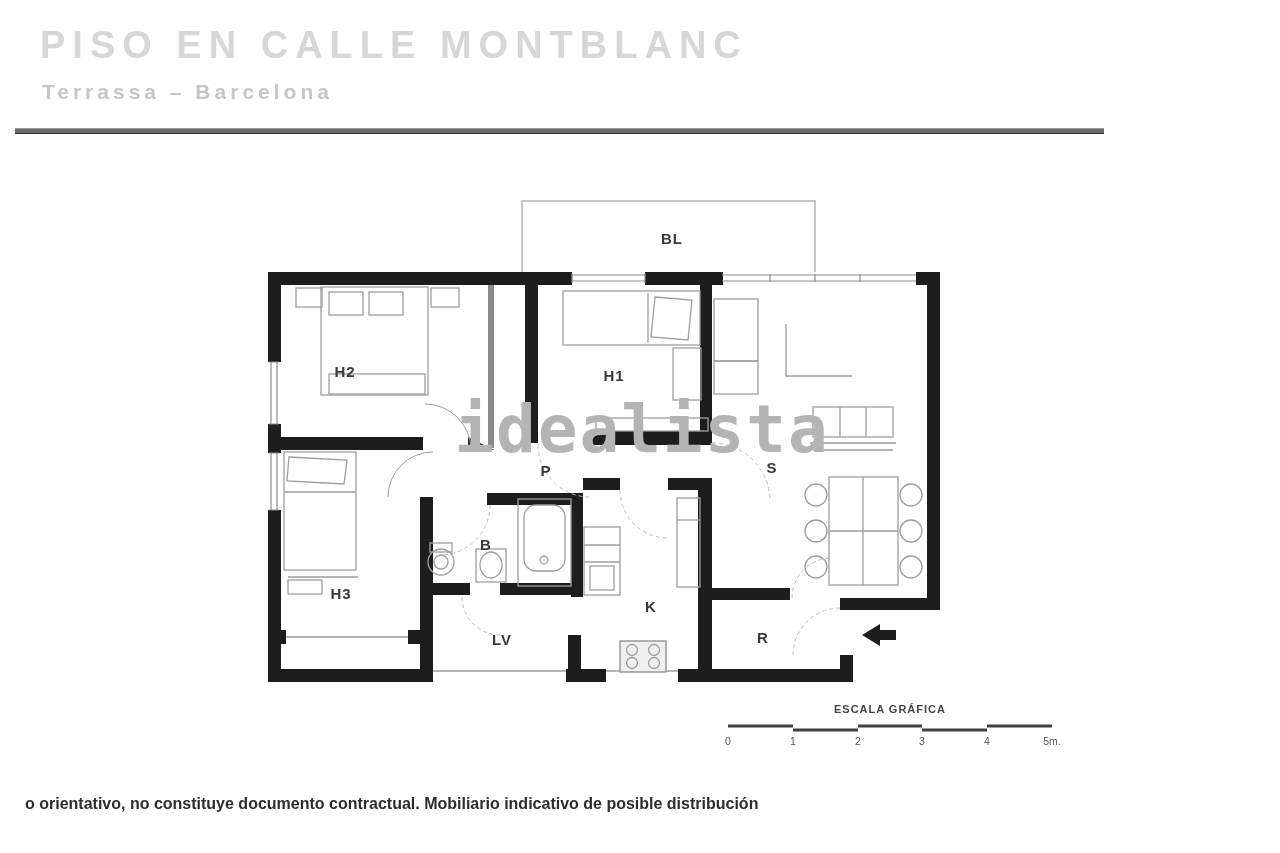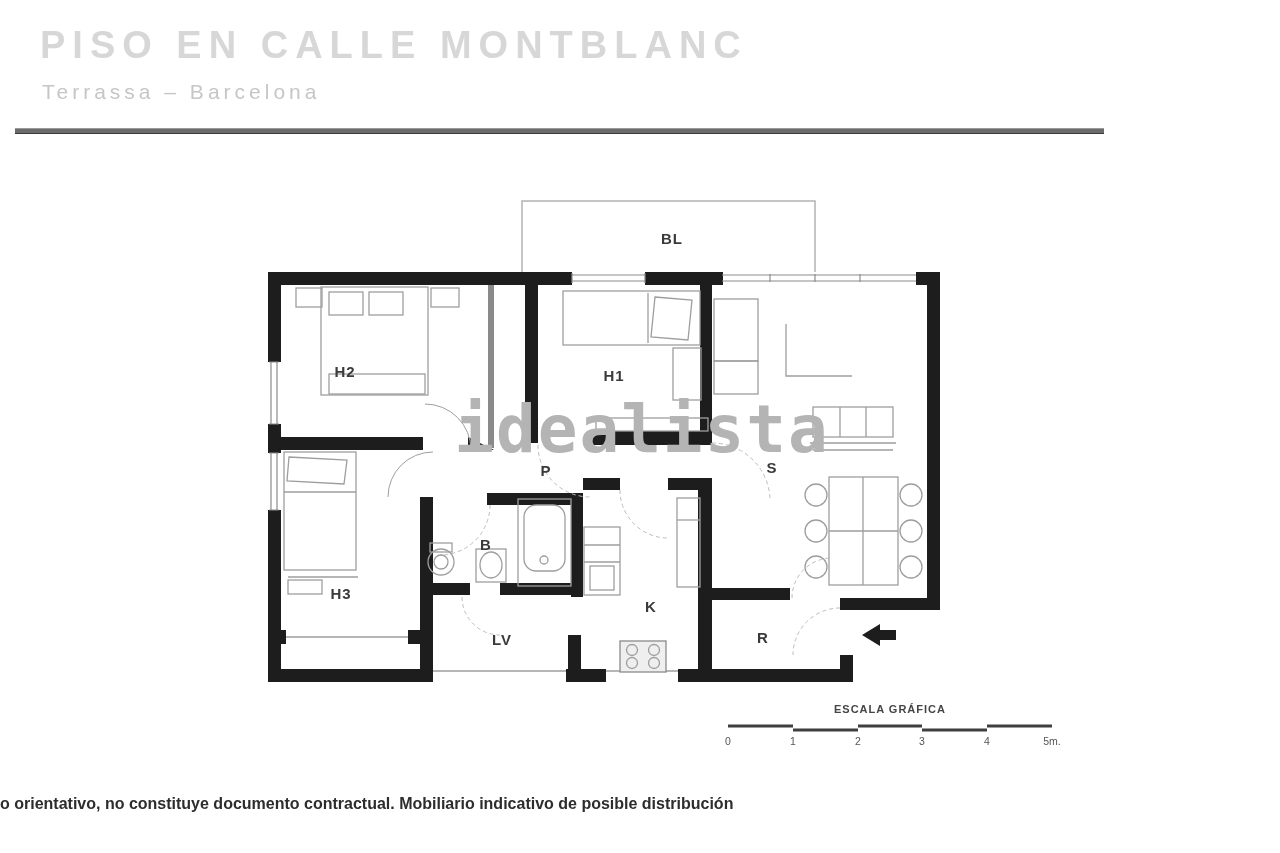--- a/index.html
+++ b/index.html
@@ -1,25 +1,25 @@
 <!DOCTYPE html>
 <html><head>
 <meta charset="utf-8">
 <style>
   html,body{margin:0;padding:0;background:#fff;}
   #page{position:relative;width:1104px;height:853px;background:#ffffff;overflow:hidden;
         font-family:"Liberation Sans",sans-serif;}
   .hdr-title{position:absolute;left:40px;top:24px;font-size:38px;font-weight:bold;
              letter-spacing:7px;color:#d7d7d7;white-space:nowrap;}
-  .hdr-sub{position:absolute;left:42px;top:80px;font-size:21px;font-weight:normal;
+  .hdr-sub{position:absolute;left:42px;top:80px;font-size:21px;font-weight:bold;
            letter-spacing:4px;color:#c6c6c6;white-space:nowrap;}
   .hdr-rule{position:absolute;left:15px;top:128px;width:1265px;height:4px;
             background:#6b6b6b;border-top:1px solid #9a9a9a;border-bottom:1px solid #3a3a3a;}
   .footer-note{position:absolute;left:0px;top:795px;font-size:16px;font-weight:600;
-               color:#2d2d2d;white-space:nowrap;}
+               color:#2d2d2d;white-space:nowrap;padding-left:25px;}
   svg{position:absolute;left:0;top:0;}
   .wall{fill:#1d1d1d;stroke:none;}
   .gwall{fill:#8a8a8a;}
   .furn{fill:none;stroke:#9e9e9e;stroke-width:1.3;}
   .furnf{fill:#efefef;stroke:#8a8a8a;stroke-width:1.3;}
   .arc{fill:none;stroke:#9e9e9e;stroke-width:1;}
   .arcd{fill:none;stroke:#bdbdbd;stroke-width:1;stroke-dasharray:4 3;}
   .win{stroke:#8c8c8c;stroke-width:1.2;fill:none;}
   .thin{stroke:#9e9e9e;stroke-width:1.5;fill:none;}
   .balc{stroke:#b2b2b2;stroke-width:1.5;fill:none;}

